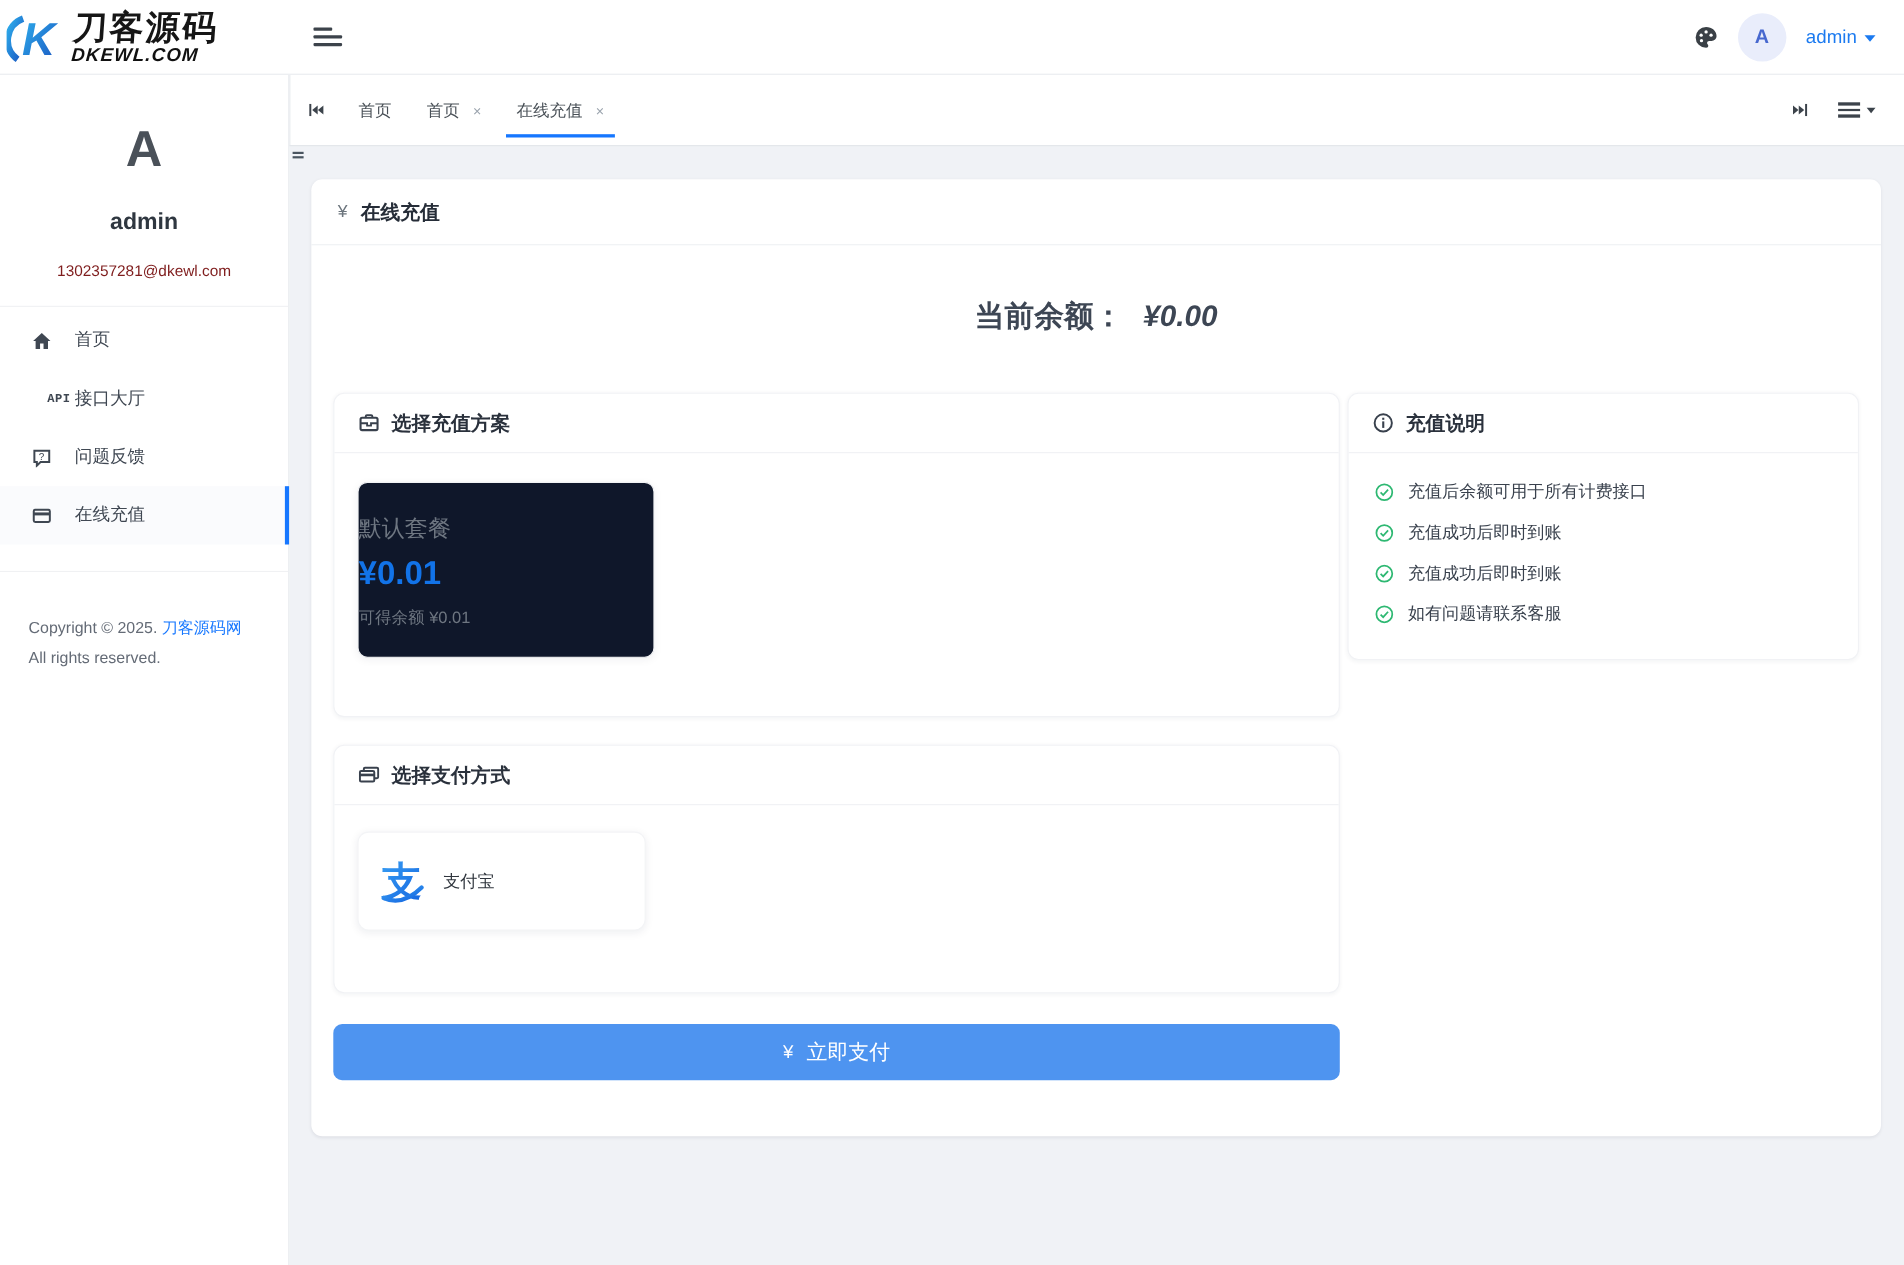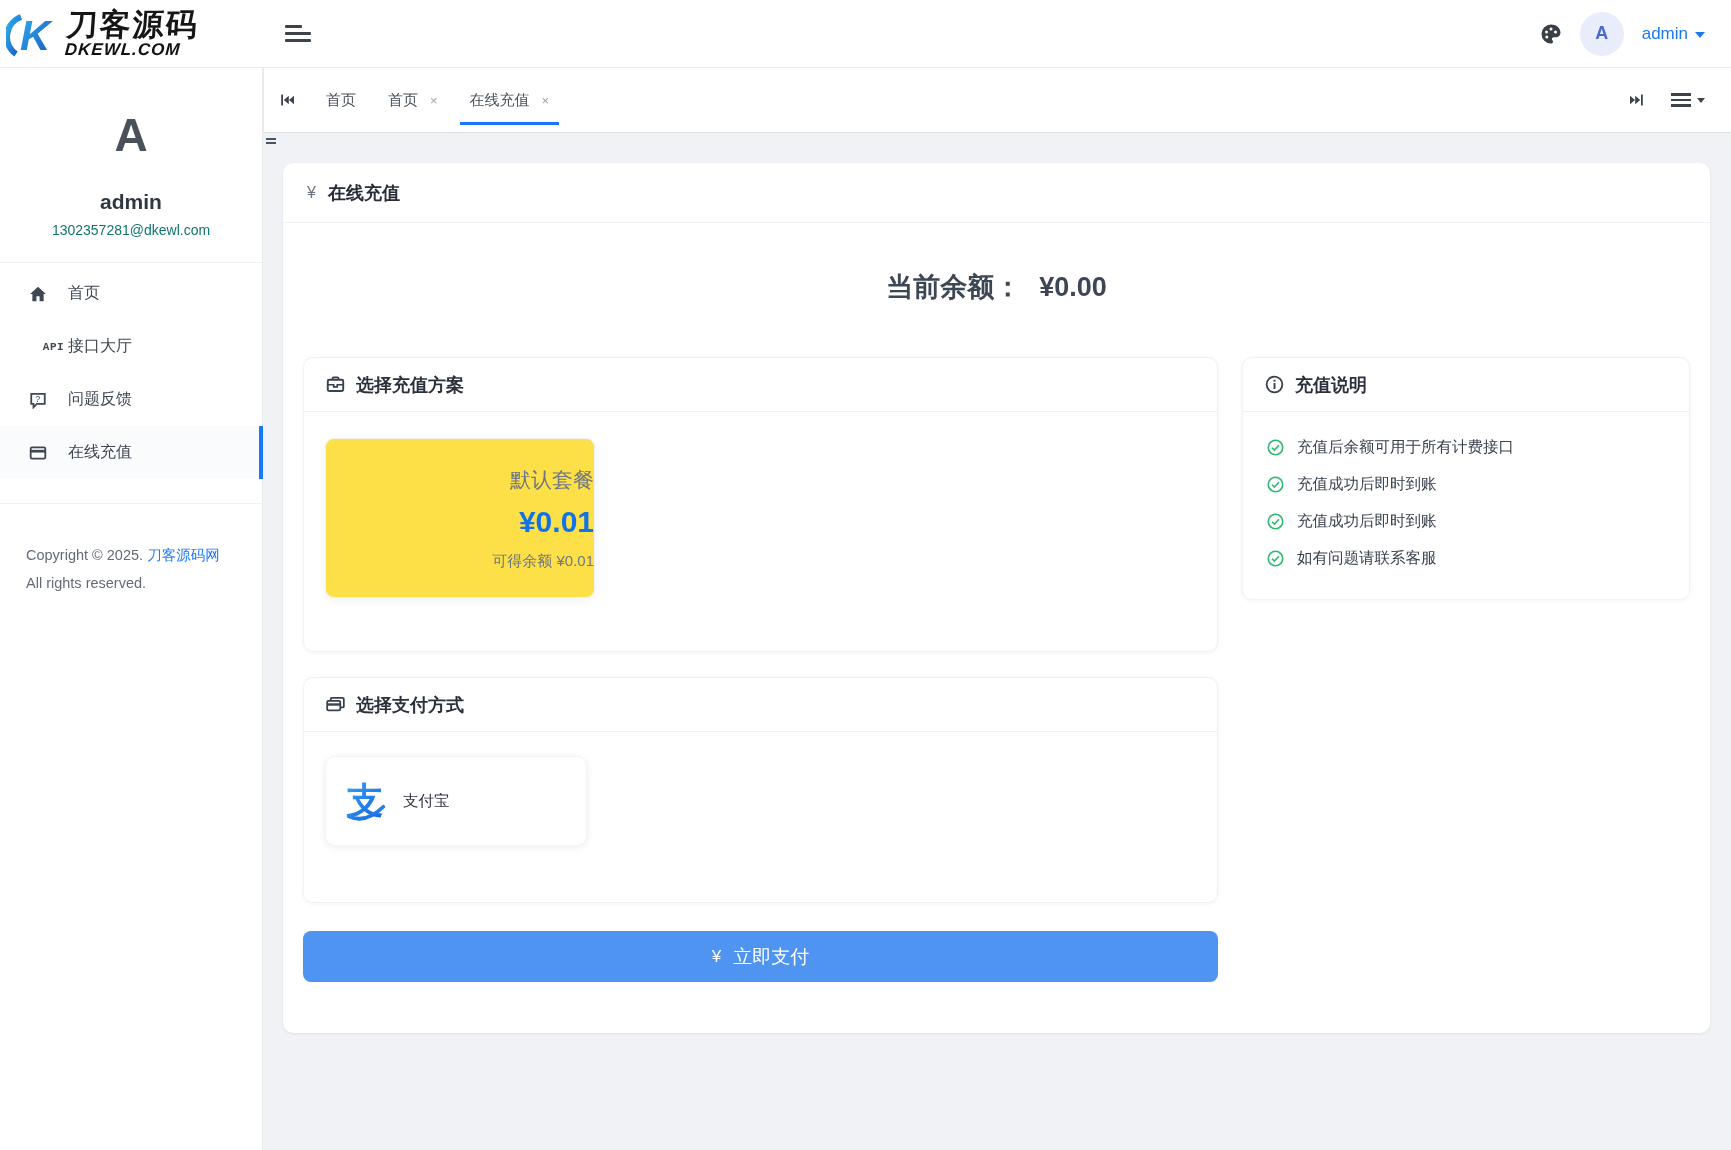--- a/index.html
+++ b/index.html
@@ -52,21 +52,21 @@
   .caret-small { width:0; height:0; border-left:4px solid transparent; border-right:4px solid transparent; border-top:5px solid #3c434b; }
 
   
   .sidebar {
     position:absolute; top:68px; left:0; width:263px; bottom:0;
     background:#fff; border-right:1px solid #e9ecef;
   }
   .profile { text-align:center; }
   .profile-letter { margin-top:40px; font-size:46px; font-weight:bold; color:#4a5159; }
   .profile-name { margin-top:28px; font-size:21px; font-weight:bold; color:#2f3740; }
-  .profile-email { margin-top:8px; font-size:14px; color:#0f766e; }
+  .profile-email { margin-top:24px; font-size:14px; color:#7f1d1d; }
   .side-sep { border:none; border-top:1px solid #f0f1f3; margin-top:24px; }
   .menu { margin-top:4px; }
   .menu-item { position:relative; height:53px; display:flex; align-items:center; padding-left:28px; gap:20px; font-size:16px; color:#3f4752; cursor:pointer; }
   .menu-item.active { background:#fafbfd; }
   .menu-item.active::after { content:""; position:absolute; right:-1px; top:0; bottom:0; width:4px; background:#1677ff; }
   .menu-icon { width:20px; display:flex; justify-content:center; }
   .api-glyph { font-size:11px; font-weight:bold; letter-spacing:0.5px; color:#3f4752; font-family:"Liberation Mono","DejaVu Sans Mono",monospace;margin-left:31px; }
   .copyright { margin-top:38px; padding:0 26px; font-size:14.5px; color:#646b76; line-height:1.9; }
   .copyright a { color:#1677ff; text-decoration:none; cursor:pointer; }
 
@@ -78,36 +78,36 @@
   .main-card {
     margin:30px 21px 0 20px; height:870px; background:#fff; border-radius:10px;
     box-shadow:0 1px 3px rgba(20,30,50,.08);
   }
   .card-head { height:60px; display:flex; align-items:center; gap:12px; padding:0 24px; border-bottom:1px solid #eef0f3; }
   .yen-icon { color:#6c757d; font-size:16px; }
   .card-title { font-size:18px; font-weight:bold; color:#262d38; }
   .card-body { padding:0 20px; }
 
   .balance { text-align:center; margin-top:46px; font-size:27px; font-weight:bold; color:#3d4654; }
-  .balance .bal-value { margin-left:18px; }
-
-  .cols { display:flex; gap:24px; margin-top:52px; align-items:flex-start; }
+  .balance .bal-value { margin-left:18px;font-style:italic; }
+
+  .cols { display:flex; gap:7px; margin-top:52px; align-items:flex-start; }
   .col-left { width:915px; }
   .col-right { flex:1; }
 
   .panel { background:#fff; border:1px solid #f1f2f5; border-radius:10px; box-shadow:0 1px 4px rgba(20,30,50,.05); }
   .panel-head { height:54px; display:flex; align-items:center; gap:11px; padding:0 22px; border-bottom:1px solid #f0f1f4; }
   .panel-title { font-size:18px; font-weight:bold; color:#2a313c; }
   .panel-icon { display:flex; }
 
   .panel-plan { height:295px; }
   .plan-body { padding:26px 21px; }
   .pkg {
-    width:270px; height:160px; text-align:right; border:1px solid #f1f2f4; border-radius:9px;
-    box-shadow:0 2px 8px rgba(20,30,50,.06); cursor:pointer; background:#fde047;
+    width:270px; height:160px; text-align:left; border:1px solid #f1f2f4; border-radius:9px;
+    box-shadow:0 2px 8px rgba(20,30,50,.06); cursor:pointer; background:#0f172a;
   }
   .pkg-name { margin-top:27px; font-size:21px; color:#6e7681; }
   .pkg-price { margin-top:11px; font-size:30px; font-weight:bold; color:#1273e8; }
   .pkg-note { margin-top:13px; font-size:15px; color:#6e7681; }
 
   .panel-info { height:243px; }
   .info-body { padding:25px 24px;text-align:right; }
   .info-item { display:flex; align-items:center; gap:13px; margin-bottom:16px; font-size:15.5px; color:#39414d; }
 
   .panel-pay { margin-top:25px; height:226px; }

